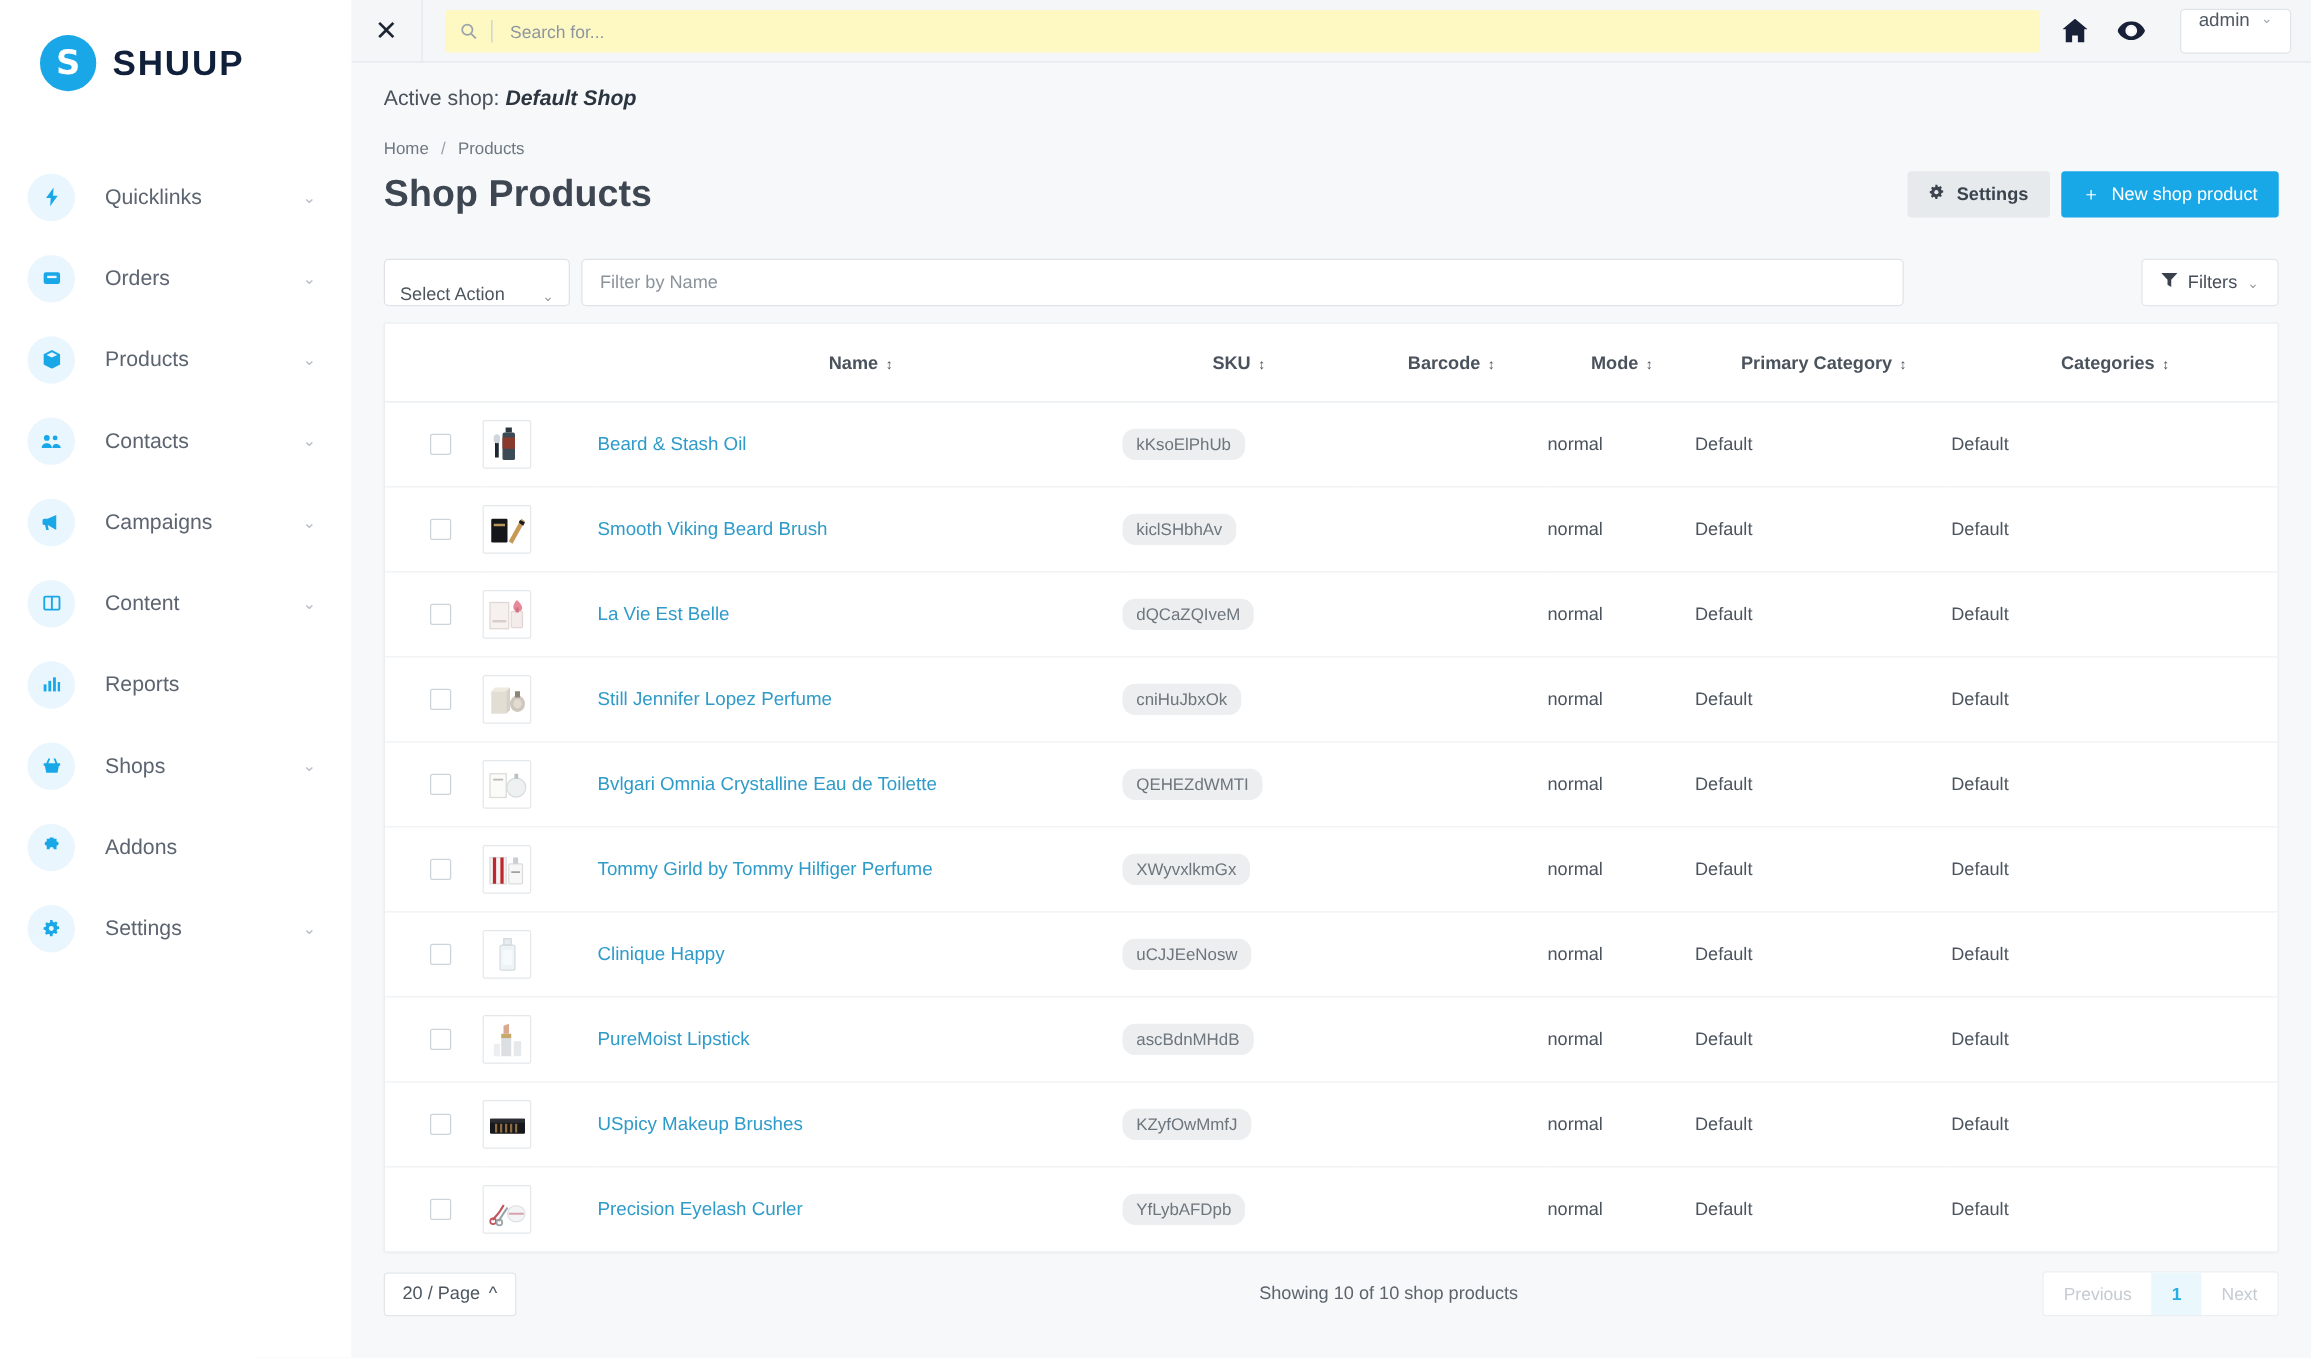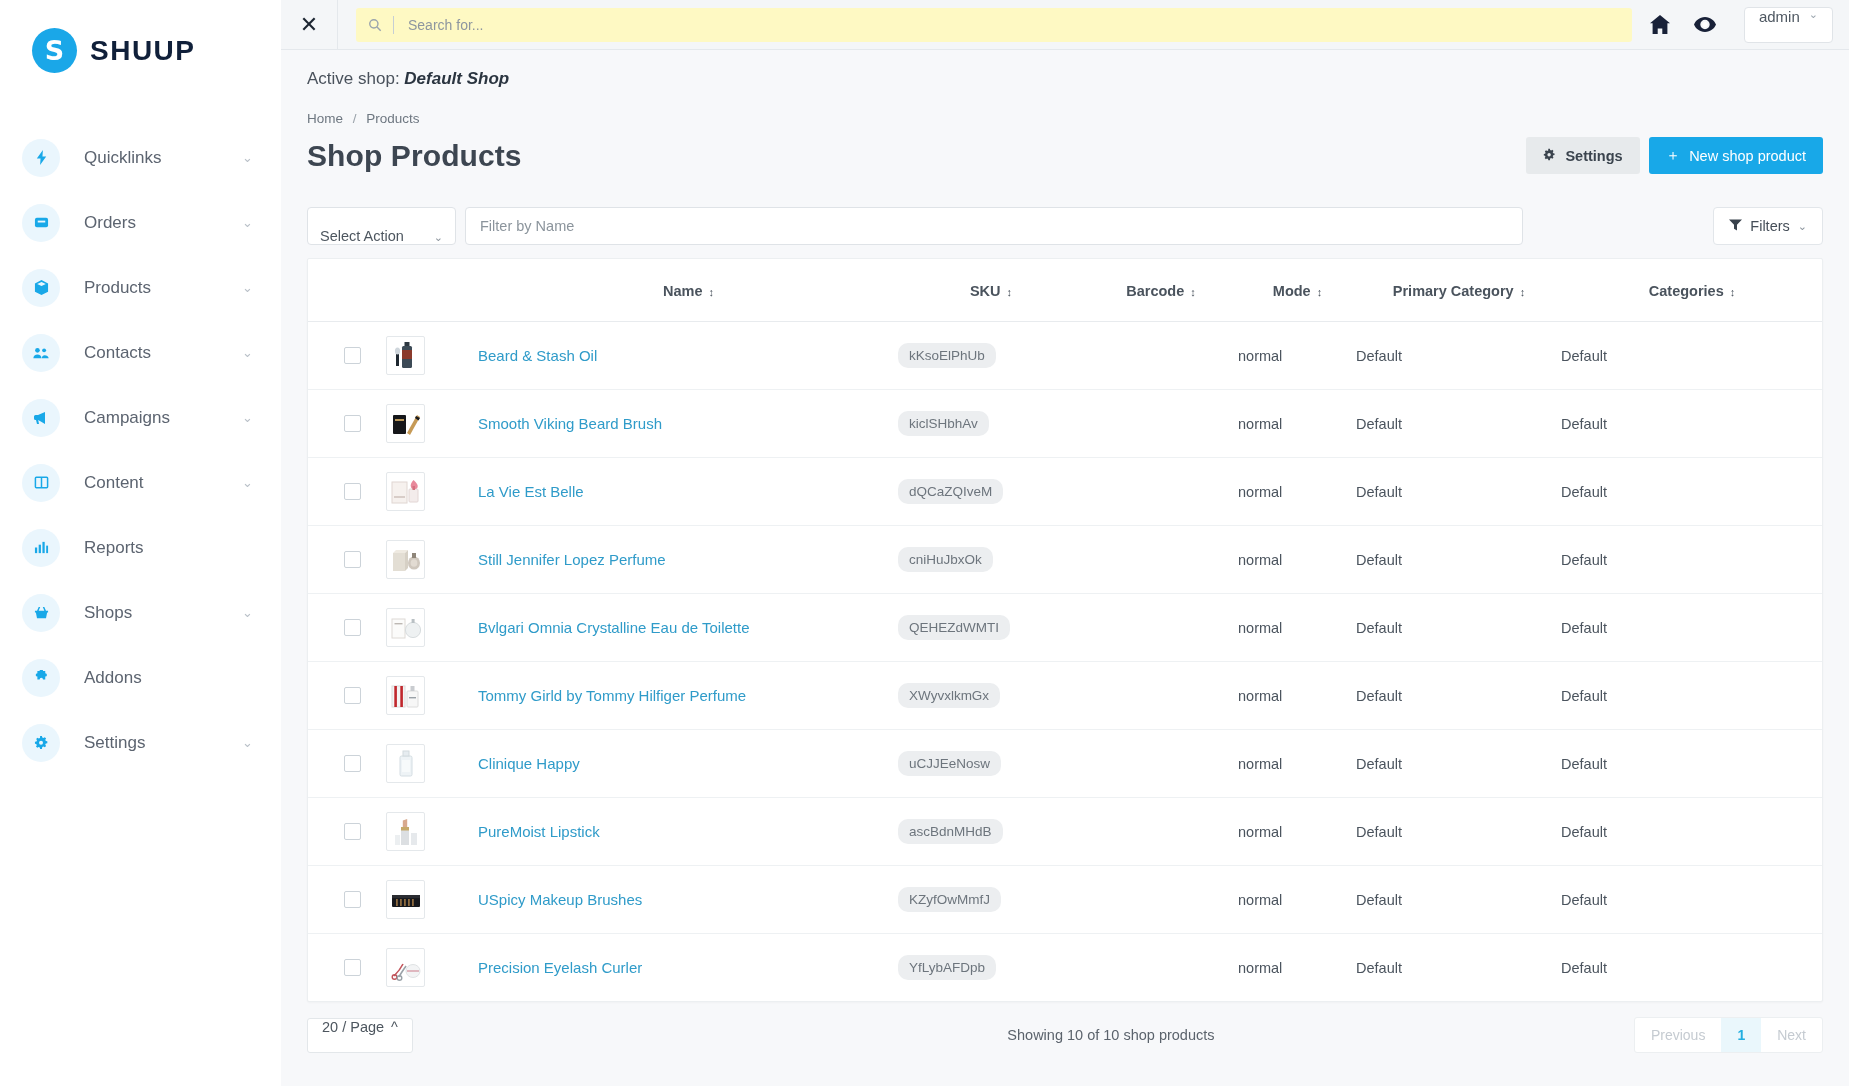--- a/index.html
+++ b/index.html
@@ -186,21 +186,21 @@
     display: inline-block; background: #eceef0; color: #6d757d;
     border-radius: 10px; padding: 5px 11px; font-size: 13.5px;
   }
 
   
   .footer {
     display: flex; align-items: center; justify-content: space-between;
     margin-top: 15px; padding-bottom: 20px;
   }
   .per-page {
-    display: inline-flex; align-items: flex-start; gap: 7px;
+    display: inline-flex; align-items: center; gap: 7px;
     height: 35px; padding: 0 14px; background: #fff;
     border: 1px solid #e3e7ea; border-radius: 3px;
     font-size: 14.5px; color: #4d565f; cursor: pointer;
   }
   .showing { font-size: 14.5px; color: #5b636c; margin-left: 175px; }
   .pager { display: flex; align-items: center; background: #fff; border-radius: 3px;
            border: 1px solid #eceff1; overflow: hidden; }
   .pager div { padding: 9px 16px; font-size: 14px; cursor: pointer; }
   .pg-dis { color: #c5cbd1; }
   .pg-cur { color: #22aee0; background: #eaf7fc; font-weight: 700; }

